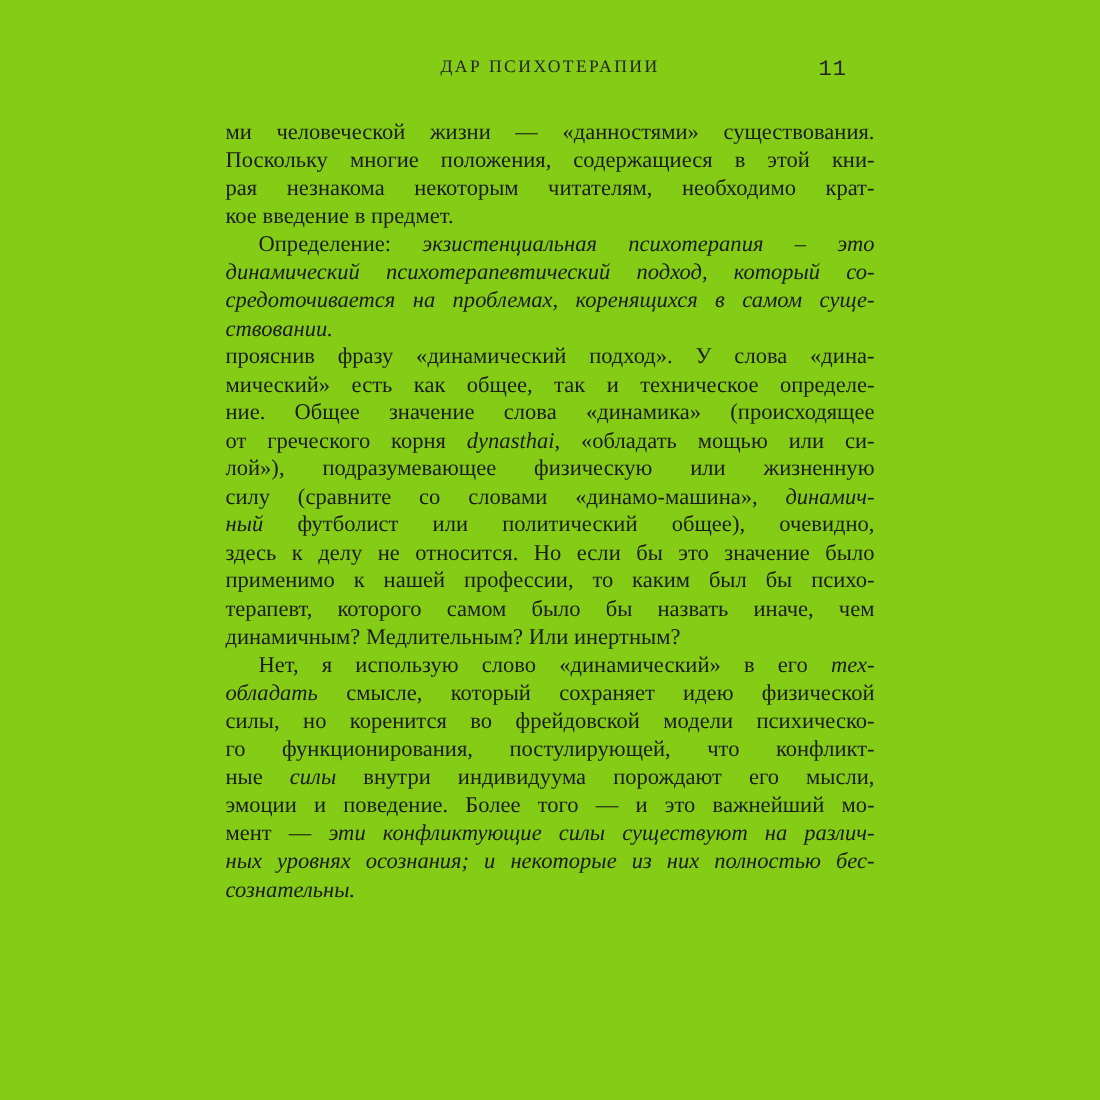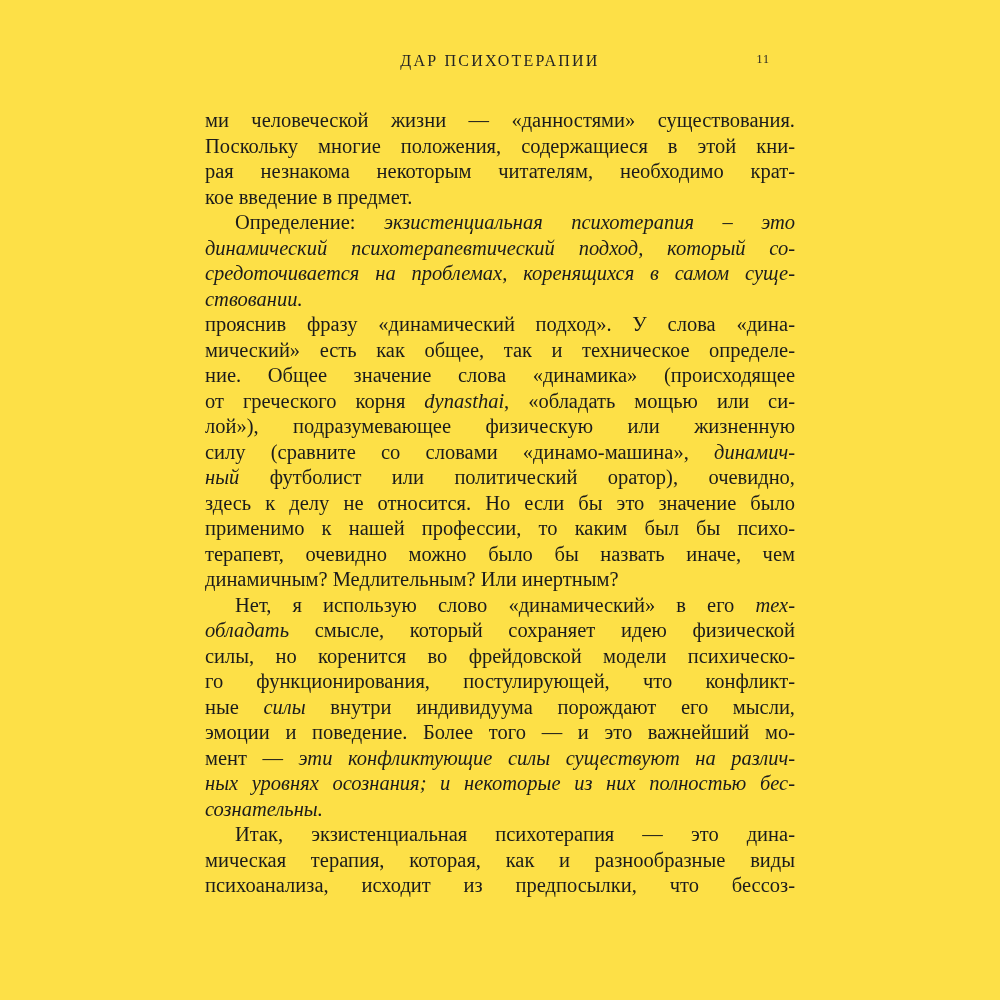--- a/index.html
+++ b/index.html
@@ -4,44 +4,45 @@
 <style>
   html, body {
     margin: 0;
     padding: 0;
     background: #ffffff;
   }
   .sheet {
     position: relative;
     width: 1000px;
     height: 1000px;
-    background: #fde047;
+    background: #84cc16;
     overflow: hidden;
     font-family: "Liberation Serif", "DejaVu Serif", serif;
   }
   .running-title {
     position: absolute;
     top: 52px;
     left: 205px;
     width: 590px;
     text-align: center;
     font-size: 16px;
     letter-spacing: 2.2px;
     color: #242424;
     white-space: nowrap;
   }
   .page-number {
     position: absolute;
     top: 52px;
     left: 205px;
     width: 565px;
     text-align: right;
-    font-size: 12px;
+    font-size: 20px;
     letter-spacing: 1px;
     color: #242424;
+    font-family: Liberation Mono, monospace;
   }
   .text-block {
     position: absolute;
     top: 108px;
     left: 205px;
     width: 590px;
     font-size: 20.5px;
     line-height: 25.5px;
     color: #1b1b1b;
   }
@@ -76,36 +77,31 @@
         <div class="line"><em>средоточивается на проблемах, коренящихся в самом суще-</em></div>
         <div class="line last-line"><em>ствовании.</em></div>
       </div>
       <div class="paragraph">
         <div class="line"><span>прояснив фразу «динамический подход». У слова «дина-</span></div>
         <div class="line"><span>мический» есть как общее, так и техническое определе-</span></div>
         <div class="line"><span>ние. Общее значение слова «динамика» (происходящее</span></div>
         <div class="line"><span>от греческого корня </span><em>dynasthai</em><span>, «обладать мощью или си-</span></div>
         <div class="line"><span>лой»), подразумевающее физическую или жизненную</span></div>
         <div class="line"><span>силу (сравните со словами «динамо-машина», </span><em>динамич-</em></div>
-        <div class="line"><em>ный</em><span> футболист или политический оратор), очевидно,</span></div>
+        <div class="line"><em>ный</em><span> футболист или политический общее), очевидно,</span></div>
         <div class="line"><span>здесь к делу не относится. Но если бы это значение было</span></div>
         <div class="line"><span>применимо к нашей профессии, то каким был бы психо-</span></div>
-        <div class="line"><span>терапевт, очевидно можно было бы назвать иначе, чем</span></div>
+        <div class="line"><span>терапевт, которого самом было бы назвать иначе, чем</span></div>
         <div class="line last-line"><span>динамичным? Медлительным? Или инертным?</span></div>
       </div>
       <div class="paragraph">
         <div class="line first-line"><span>Нет, я использую слово «динамический» в его </span><em>тех-</em></div>
         <div class="line"><em>обладать</em><span> смысле, который сохраняет идею физической</span></div>
         <div class="line"><span>силы, но коренится во фрейдовской модели психическо-</span></div>
         <div class="line"><span>го функционирования, постулирующей, что конфликт-</span></div>
         <div class="line"><span>ные </span><em>силы</em><span> внутри индивидуума порождают его мысли,</span></div>
         <div class="line"><span>эмоции и поведение. Более того — и это важнейший мо-</span></div>
         <div class="line"><span>мент — </span><em>эти конфликтующие силы существуют на различ-</em></div>
         <div class="line"><em>ных уровнях осознания; и некоторые из них полностью бес-</em></div>
         <div class="line last-line"><em>сознательны.</em></div>
       </div>
-      <div class="paragraph">
-        <div class="line first-line"><span>Итак, экзистенциальная психотерапия — это дина-</span></div>
-        <div class="line"><span>мическая терапия, которая, как и разнообразные виды</span></div>
-        <div class="line"><span>психоанализа, исходит из предпосылки, что бессоз-</span></div>
-      </div>
     </div>
 </div>
 
 </body></html>

